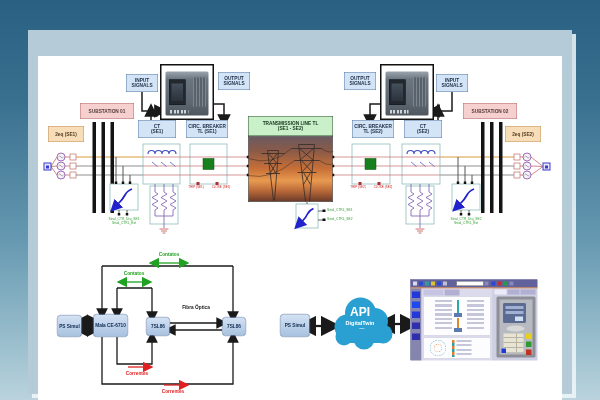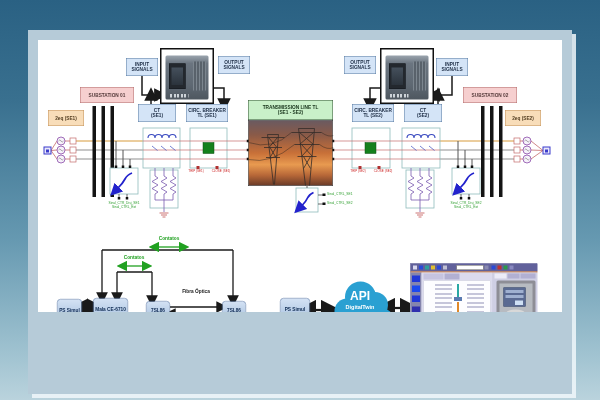--- a/index.html
+++ b/index.html
@@ -1,21 +1,21 @@
 <!DOCTYPE html>
 <html><head>
 <meta charset="utf-8">
 <style>
   *{margin:0;padding:0;box-sizing:border-box}
   html,body{width:600px;height:400px;overflow:hidden}
   body{position:relative;font-family:"Liberation Sans",sans-serif;
        background:linear-gradient(180deg,#2a6183 0%,#39708f 25%,#6699b1 60%,#9fc2d0 88%,#bad3dd 100%)}
   .mat{position:absolute;left:28px;top:30px;width:544px;height:364px;background:#b6cbd8;
        box-shadow:4px 4px 0 rgba(240,247,250,.85)}
-  .card{position:absolute;left:38px;top:40px;width:524px;height:272px;background:#fff;overflow:hidden}
+  .card{position:absolute;left:38px;top:56px;width:524px;height:344px;background:#fff;overflow:hidden}
   #design{position:absolute;left:0;top:0;width:1048px;height:688px;transform:scale(.5);transform-origin:0 0}
   .abs{position:absolute}
   svg.layer{position:absolute;left:0;top:0;width:1048px;height:688px}
   .lbl{position:absolute;display:flex;align-items:center;justify-content:center;text-align:center;
        font-weight:bold;line-height:1.12}
   .lblB{background:#d4e4f7;border:1px solid #56789f;color:#1c2c44;font-size:9.5px}
   .lblP{background:#f6cfcf;border:1px solid #b06a6a;color:#553a3a;font-size:9.5px}
   .lblO{background:#f8ddb9;border:1px solid #c29058;color:#4f3a1e;font-size:9.5px}
   .lblG{background:#c9f0c9;border:1px solid #2f4f2f;color:#17331a;font-size:9.5px}
   .boxB{position:absolute;background:linear-gradient(180deg,#d4e2f4,#a7c1df);border:1.6px solid #4a6a9a;

